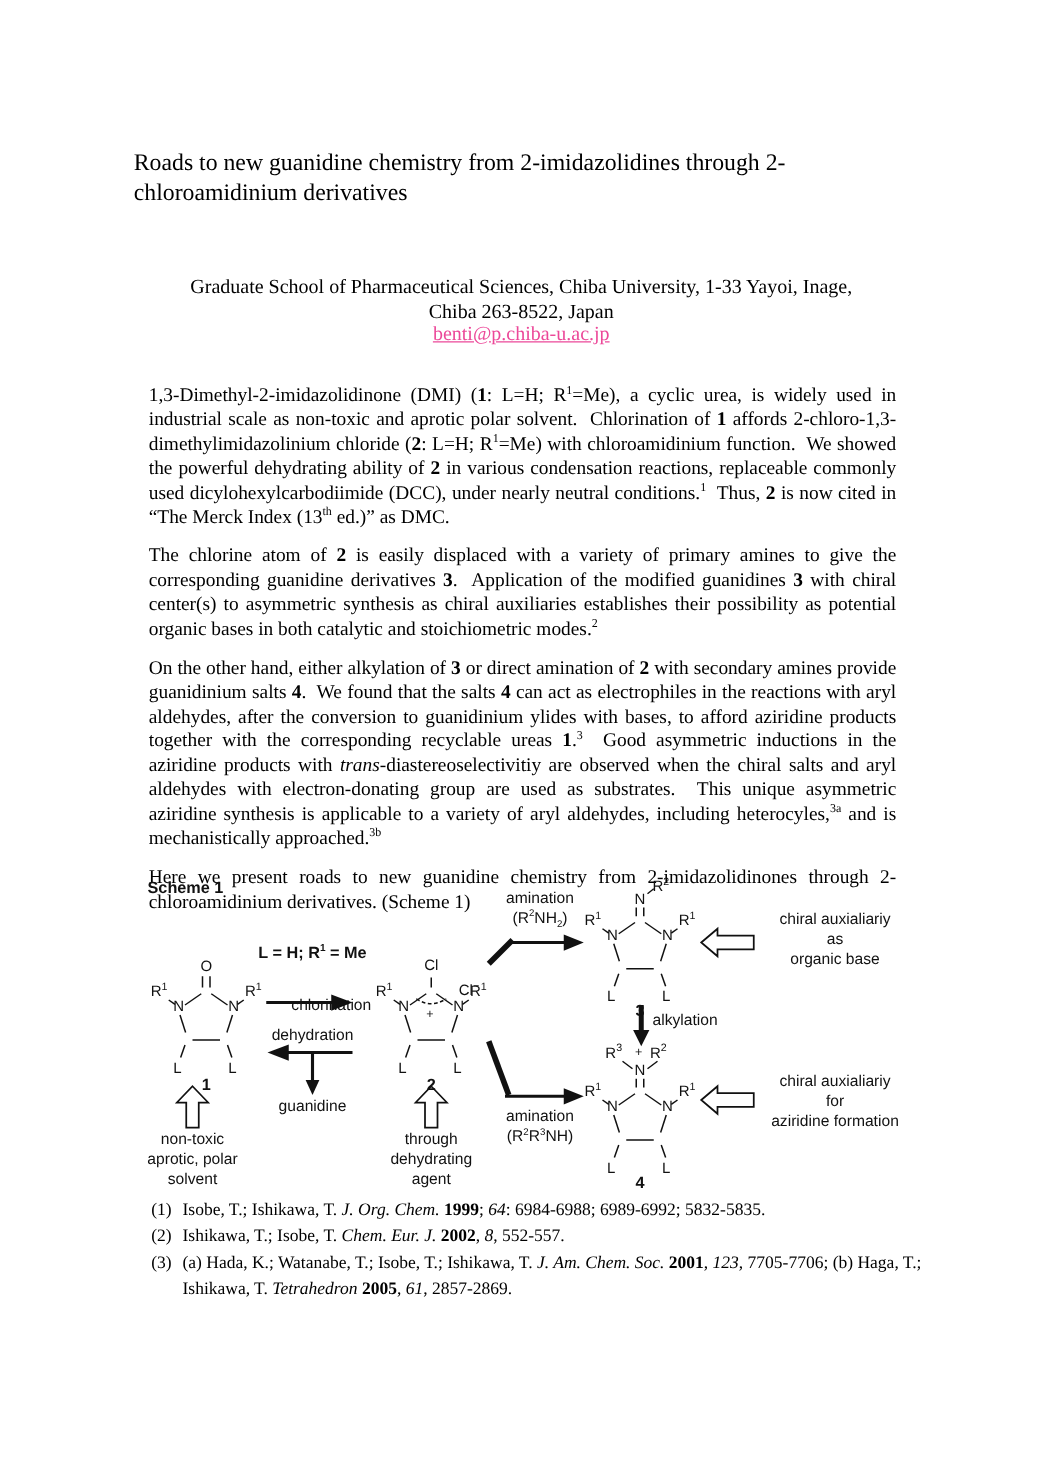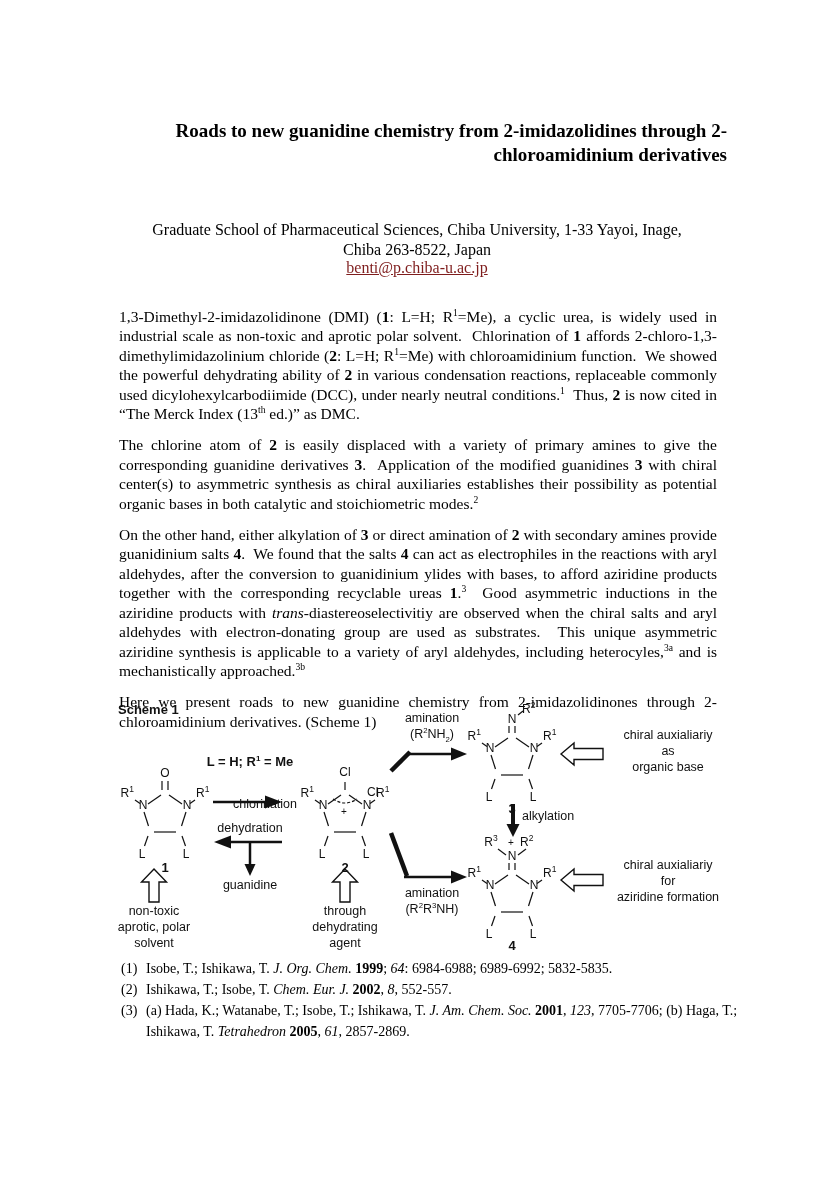--- a/index.html
+++ b/index.html
@@ -3,36 +3,36 @@
 <meta charset="utf-8">
 <style>
   * { margin:0; padding:0; box-sizing:border-box; }
   body { background:#fff; }
   .page {
     position:relative; width:834px; height:1181px; background:#ffffff;
     font-family:"Liberation Serif","DejaVu Serif",serif; color:#000; overflow:hidden;
   }
   .title-block {
     position:absolute; top:119px; left:107px; width:620px;
-    text-align:right; font-weight:bold; font-size:19px; line-height:23.5px;
+    text-align:left; font-weight:normal; font-size:19px; line-height:23.5px;
   }
   .author-line {
     position:absolute; top:182px; left:107px; width:620px;
     text-align:center; font-size:16px;
   }
   .author-line span { text-decoration:underline; }
   .affil-block {
     position:absolute; top:220px; left:107px; width:620px;
     text-align:center; font-size:16px; line-height:20px;
   }
   .email-line {
     position:absolute; top:259px; left:107px; width:620px;
     text-align:center; font-size:16px;
   }
-  .email-line a { color:#7f1d1d; text-decoration:underline; }
+  .email-line a { color:#ec4899; text-decoration:underline; }
   .abstract {
     position:absolute; top:295px; left:107px; width:622px;
     font-size:15.5px; line-height:19.4px; text-align:justify;
   }
   .abstract p { margin:12px; }
   sup { font-size:0.62em; vertical-align:super; line-height:0; }
   sub { font-size:0.62em; vertical-align:sub; line-height:0; }
   
   .scheme {
     position:absolute; top:700px; left:110px; width:624px; height:258px;

